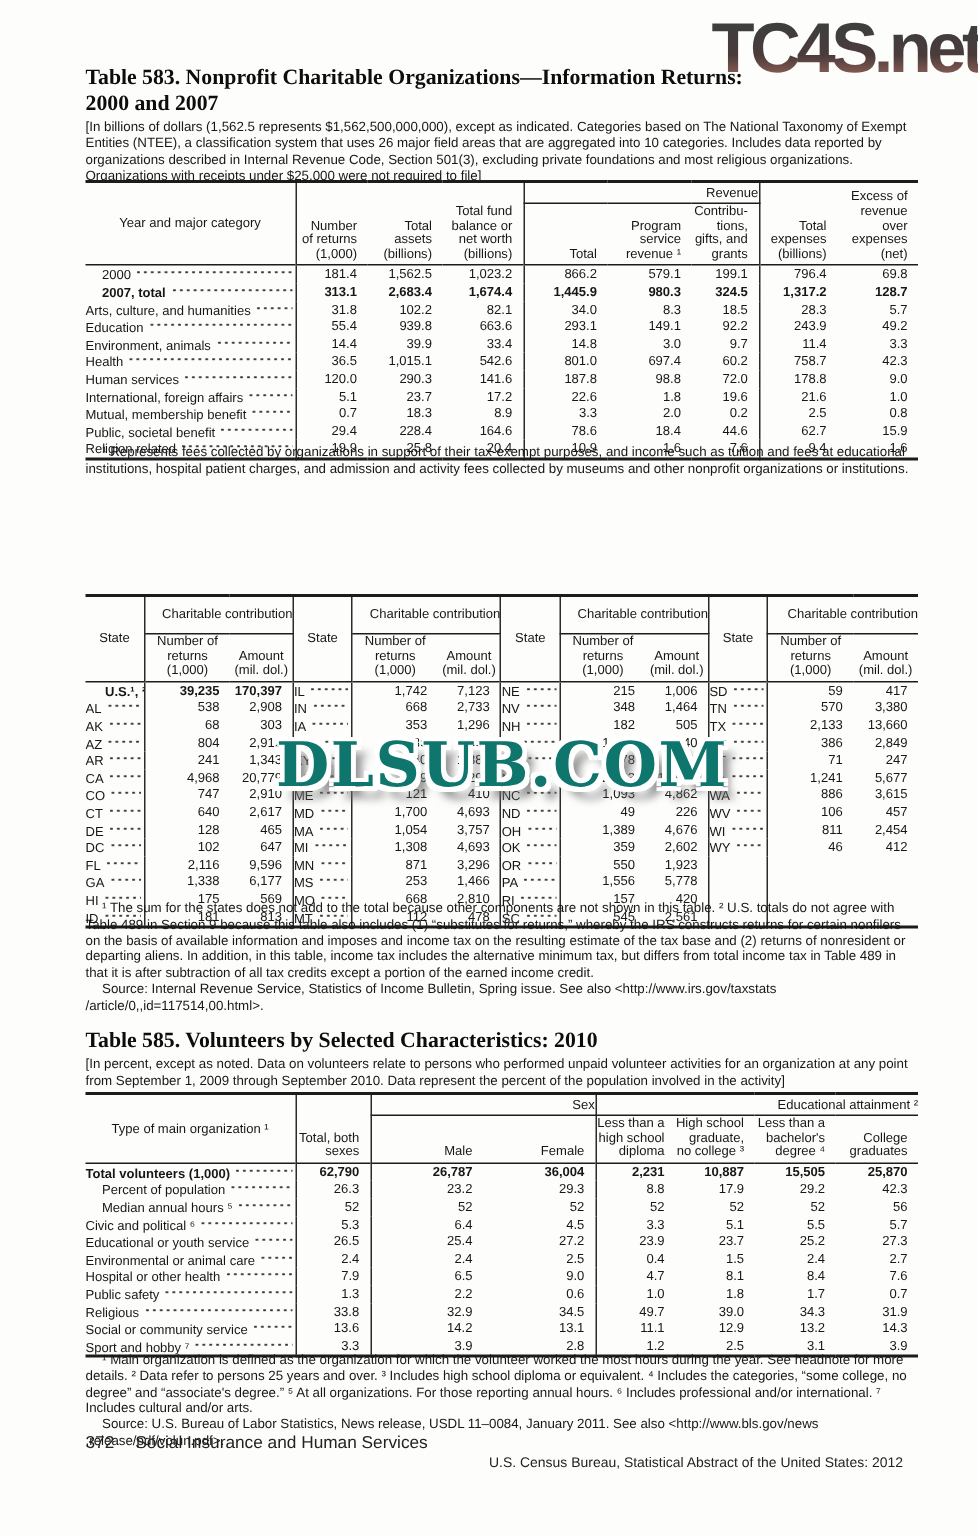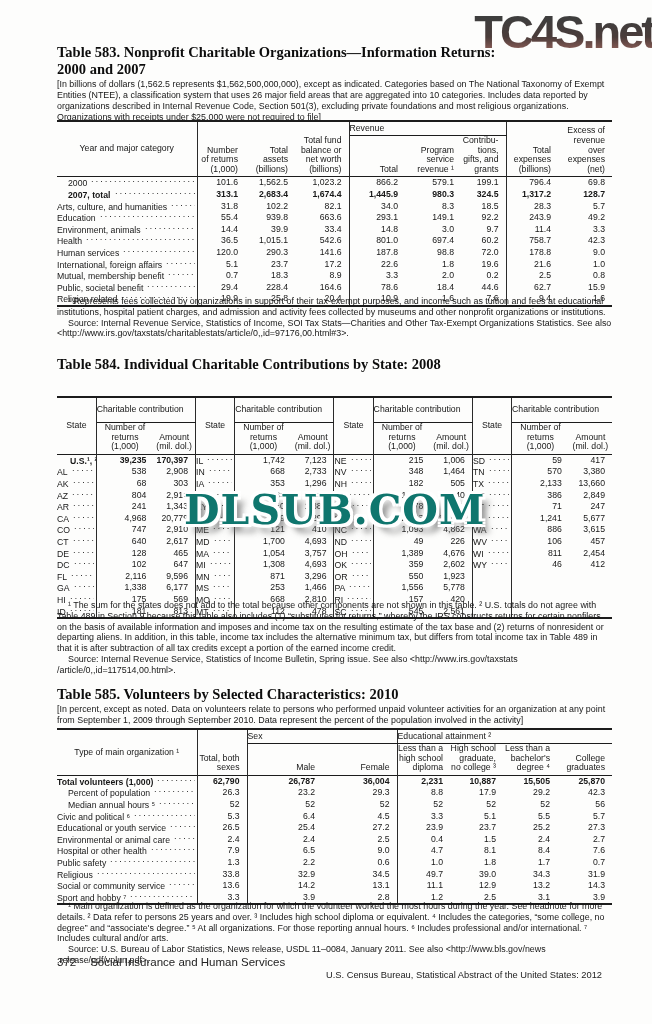--- a/index.html
+++ b/index.html
@@ -13,21 +13,21 @@
   .fn p{margin:0;font-size:8.9px;line-height:10.8px;text-indent:11px;}
 
   
   table{border-collapse:collapse;width:555px;table-layout:fixed;}
   .dtab{border-top:2px solid #1c1c1c;border-bottom:2px solid #1c1c1c;}
   thead{border-bottom:1px solid #1c1c1c;}
   th,td{font-size:8.7px;line-height:9.6px;padding:0;font-weight:normal;}
   thead th{vertical-align:bottom;}
   .h{text-align:right;padding:0 7px 2px 0;}
   .c{text-align:center;padding:0 2px 2px;}
-  .sp{border-bottom:1px solid #1c1c1c;text-align:left;vertical-align:middle;}
+  .sp{border-bottom:1px solid #1c1c1c;text-align:right;vertical-align:middle;}
   .cath{text-align:center;vertical-align:middle;}
   .vr{border-right:1px solid #2a2a2a;}
   .gvr{border-right:1px solid #2a2a2a;}
   tbody tr{height:9.7px;}
   .t583 tbody tr{height:9.5px;}
   .t583 .sp{height:13px;}
   .t584 .sp{height:24px;}
   .t585 .sp{height:13px;}
   .num{text-align:right;padding-right:7px;white-space:nowrap;}
   .lbl{overflow:hidden;}
@@ -108,21 +108,21 @@
         </tr>
       </thead>
       <tbody>
           <tr>
             <td class="lbl vr ind">
               <div class="lr">
                 <span class="t">2000</span>
                 <span class="dots"></span>
               </div>
             </td>
-            <td class="num">101.6</td>
+            <td class="num">181.4</td>
             <td class="num">1,562.5</td>
             <td class="num vr">1,023.2</td>
             <td class="num">866.2</td>
             <td class="num">579.1</td>
             <td class="num vr">199.1</td>
             <td class="num">796.4</td>
             <td class="num">69.8</td>
           </tr>
           <tr class="b">
             <td class="lbl vr ind">
@@ -283,24 +283,22 @@
             <td class="num vr">7.6</td>
             <td class="num">9.4</td>
             <td class="num">1.6</td>
           </tr>
         </tbody>
     </table>
   </div>
 
   <div class="sec fn" style="top:296px">
     <p>¹ Represents fees collected by organizations in support of their tax-exempt purposes, and income such as tuition and fees at educational institutions, hospital patient charges, and admission and activity fees collected by museums and other nonprofit organizations or institutions.</p>
-    <p>Source: Internal Revenue Service, Statistics of Income, SOI Tax Stats—Charities and Other Tax-Exempt Organizations Statistics. See also &lt;http://www.irs.gov/taxstats/charitablestats/article/0,,id=97176,00.html#3&gt;.</p>
   </div>
 
-  <div class="sec ttl" style="top:356px">Table 584. Individual Charitable Contributions by State: 2008</div>
 
   <div class="sec" style="top:396px">
     <table class="dtab t584" id="t584">
       <colgroup>
         <col style="width:39px">
           <col style="width:57px">
           <col style="width:42px">
         <col style="width:39px">
           <col style="width:57px">
           <col style="width:42px">

